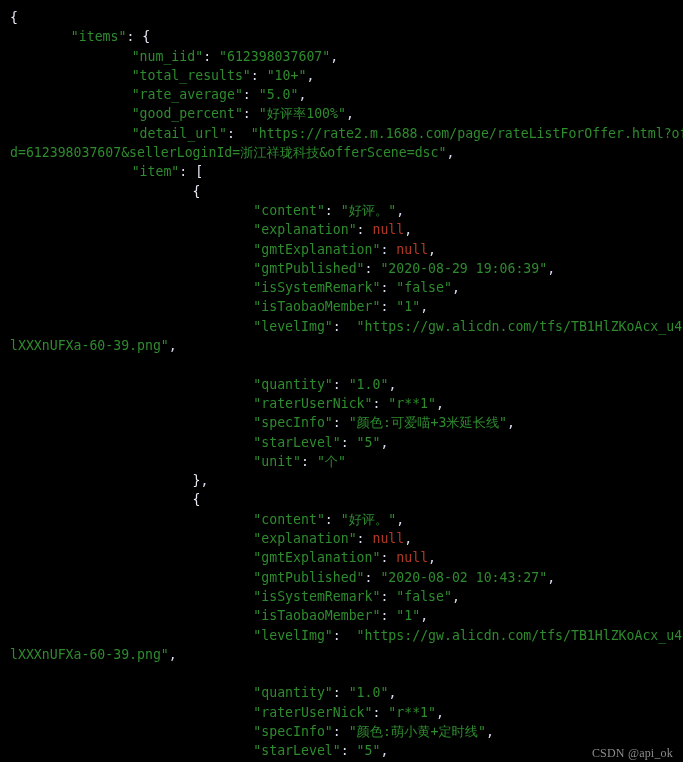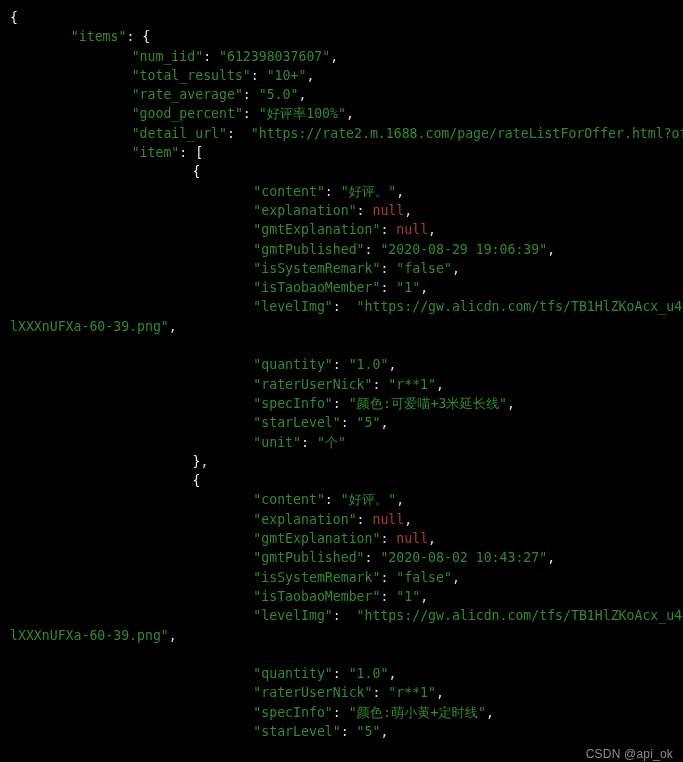--- a/index.html
+++ b/index.html
@@ -39,38 +39,39 @@
   .s   { color: #2e8b2e; }   
   .nul { color: #b23a24; text-align: right; }   
   .p   { color: #dcdcf0; }   
   .b   { color: #e8e8f4; }   
 
   #watermark {
     position: absolute;
     right: 10px;
     bottom: 9px;
     color: #8d8d8d;
-    font-family: Liberation Sans, sans-serif;
+    font-family: Liberation Serif, serif;
     font-size: 12px;
     letter-spacing: 0.2px;
     user-select: none;
   }
 </style>
 </head>
 <body>
 
 <div id="code-view">
   <div id="code-lines">
       <div class="code-line" id="l01" style="padding-left: 10px;"><span class="b">{</span></div>
       <div class="code-line" id="l02" style="padding-left: 70.84px;"><span class="k">"items"</span><span class="p">:</span><span class="p"> </span><span class="b">{</span></div>
       <div class="code-line" id="l03" style="padding-left: 131.68px;"><span class="k">"num_iid"</span><span class="p">:</span><span class="p"> </span><span class="s">"612398037607"</span><span class="p">,</span></div>
       <div class="code-line" id="l04" style="padding-left: 131.68px;"><span class="k">"total_results"</span><span class="p">:</span><span class="p"> </span><span class="s">"10+"</span><span class="p">,</span></div>
       <div class="code-line" id="l05" style="padding-left: 131.68px;"><span class="k">"rate_average"</span><span class="p">:</span><span class="p"> </span><span class="s">"5.0"</span><span class="p">,</span></div>
       <div class="code-line" id="l06" style="padding-left: 131.68px;"><span class="k">"good_percent"</span><span class="p">:</span><span class="p"> </span><span class="s">"好评率100%"</span><span class="p">,</span></div>
       <div class="code-line" id="l07" style="padding-left: 131.68px;"><span class="k">"detail_url"</span><span class="p">:</span><span class="p">  </span><span class="s">"https://rate2.m.1688.com/page/rateListForOffer.html?offerI</span></div>
+      <div class="code-line" id="l08" style="padding-left: 10px;"><span class="s">d=612398037607&amp;sellerLoginId=浙江祥珑科技&amp;offerScene=dsc"</span><span class="p">,</span></div>
       <div class="code-line" id="l09" style="padding-left: 131.68px;"><span class="k">"item"</span><span class="p">:</span><span class="p"> </span><span class="b">[</span></div>
       <div class="code-line" id="l10" style="padding-left: 192.52px;"><span class="b">{</span></div>
       <div class="code-line" id="l11" style="padding-left: 253.36px;"><span class="k">"content"</span><span class="p">:</span><span class="p"> </span><span class="s">"好评。"</span><span class="p">,</span></div>
       <div class="code-line" id="l12" style="padding-left: 253.36px;"><span class="k">"explanation"</span><span class="p">:</span><span class="p"> </span><span class="nul">null</span><span class="p">,</span></div>
       <div class="code-line" id="l13" style="padding-left: 253.36px;"><span class="k">"gmtExplanation"</span><span class="p">:</span><span class="p"> </span><span class="nul">null</span><span class="p">,</span></div>
       <div class="code-line" id="l14" style="padding-left: 253.36px;"><span class="k">"gmtPublished"</span><span class="p">:</span><span class="p"> </span><span class="s">"2020-08-29 19:06:39"</span><span class="p">,</span></div>
       <div class="code-line" id="l15" style="padding-left: 253.36px;"><span class="k">"isSystemRemark"</span><span class="p">:</span><span class="p"> </span><span class="s">"false"</span><span class="p">,</span></div>
       <div class="code-line" id="l16" style="padding-left: 253.36px;"><span class="k">"isTaobaoMember"</span><span class="p">:</span><span class="p"> </span><span class="s">"1"</span><span class="p">,</span></div>
       <div class="code-line" id="l17" style="padding-left: 253.36px;"><span class="k">"levelImg"</span><span class="p">:</span><span class="p">  </span><span class="s">"https://gw.alicdn.com/tfs/TB1HlZKoAcx_u4jSZF</span></div>
       <div class="code-line" id="l18" style="padding-left: 10px;"><span class="s">lXXXnUFXa-60-39.png"</span><span class="p">,</span></div>

